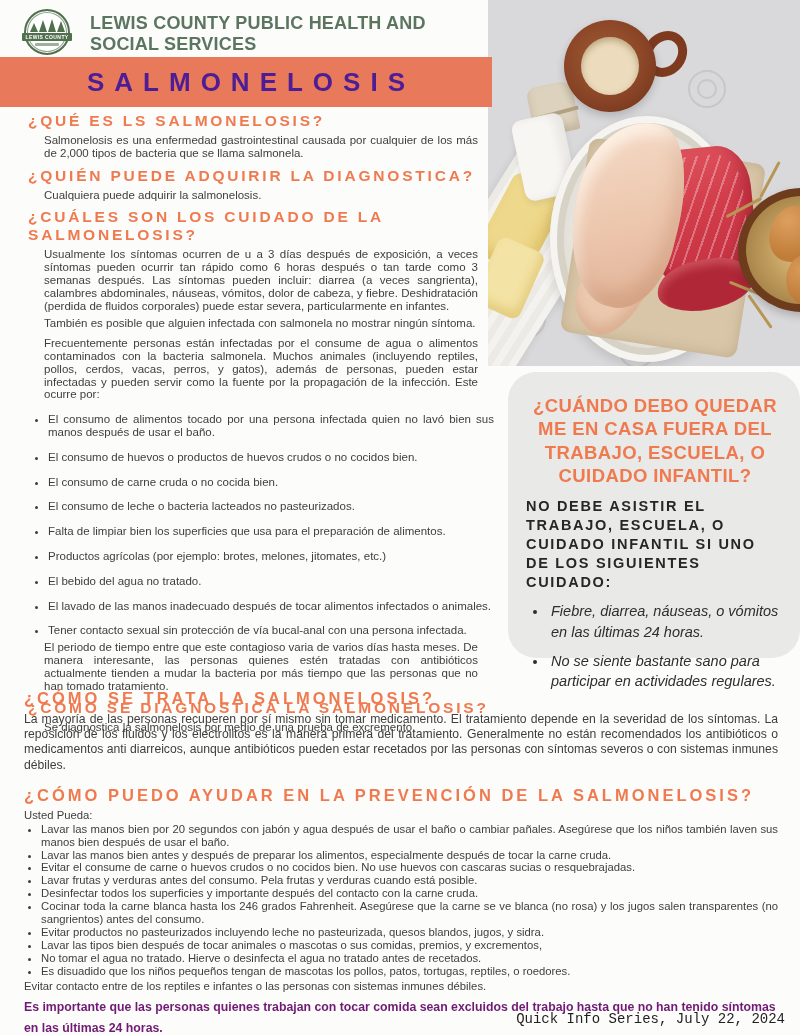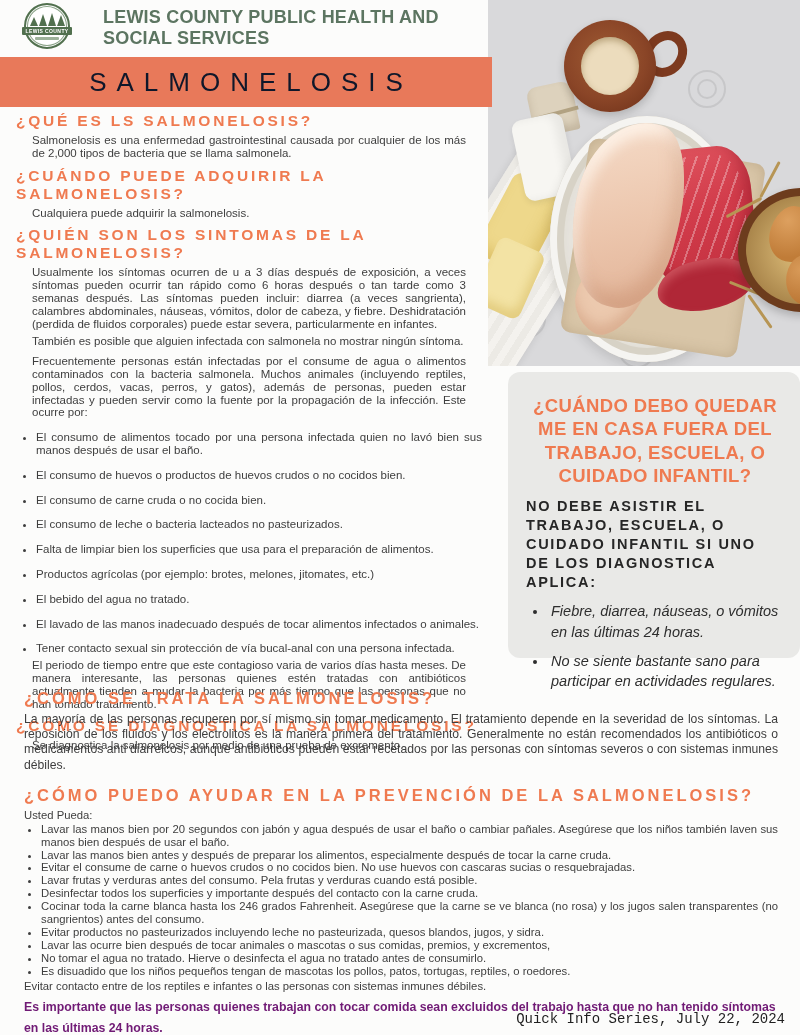--- a/index.html
+++ b/index.html
@@ -1,37 +1,37 @@
 <!DOCTYPE html>
 <html><head>
 <meta charset="utf-8">
 <style>
   html,body{margin:0;padding:0;background:#e8e8e8;}
   .page{position:relative;width:800px;height:1035px;background:#fcfcfb;overflow:hidden;
         font-family:"Liberation Sans",sans-serif;color:#3e3e3e;margin:0 auto;}
 
   
-  .header{position:absolute;top:3px;left:24px;display:flex;gap:33px;align-items:center;z-index:3;}
+  .header{position:absolute;top:9px;left:24px;display:flex;gap:20px;align-items:center;z-index:3;}
   .logo{width:42px;height:42px;border-radius:50%;background:#fff;border:2px solid #51704e;
         box-shadow:inset 0 0 0 1px #fff, inset 0 0 0 2px #8ba388;
         display:flex;flex-direction:column;align-items:center;justify-content:center;flex:0 0 auto;}
   .trees{display:flex;align-items:flex-end;gap:1px;height:13px;}
   .tree{width:0;height:0;border-left:4px solid transparent;border-right:4px solid transparent;border-bottom:9px solid #51704e;}
   .tree:nth-child(2){border-bottom-width:12px}
   .tree:nth-child(3){border-bottom-width:13px}
   .tree:nth-child(4){border-bottom-width:11px}
   .logo-band{background:#51704e;color:#fff;font-size:5px;font-weight:bold;letter-spacing:.4px;
              padding:1px 3px;margin-top:1px;white-space:nowrap;border-radius:1px;}
   .logo-rib{width:24px;height:3px;background:#9db29a;margin-top:2px;border-radius:1px;}
   .org-name{font-size:18px;font-weight:bold;color:#5c7561;line-height:21px;width:350px;padding-top:3px;letter-spacing:.2px;}
 
   
   .banner{position:absolute;left:0;top:57px;width:492px;height:50px;background:#E8795A;
           display:flex;align-items:center;justify-content:center;z-index:2;}
-  .banner span{color:#0f172a;font-size:26px;font-weight:400;letter-spacing:10px;padding-left:10px;white-space:nowrap;}
+  .banner span{color:#4c1d95;font-size:26px;font-weight:700;letter-spacing:10px;padding-left:10px;white-space:nowrap;}
 
   
   .photo{position:absolute;left:488px;top:0;width:312px;height:366px;background:#d9d9db;overflow:hidden;}
   .photo *{position:absolute;}
   .wm{width:34px;height:34px;border:2px solid rgba(130,130,130,.20);border-radius:50%;}
   .wm::after{content:"";position:absolute;left:7px;top:7px;width:16px;height:16px;border:2px solid rgba(130,130,130,.20);border-radius:50%;}
   .board{left:-34px;top:150px;width:112px;height:240px;transform:rotate(32deg);border-radius:6px;
          background:repeating-linear-gradient(90deg,#eceae5 0 7px,#f4f2ee 7px 14px);box-shadow:0 3px 8px rgba(0,0,0,.10);}
   .cheese1{left:4px;top:178px;width:58px;height:92px;background:#eed88b;transform:rotate(28deg);border-radius:10px;
            box-shadow:inset -7px -9px 14px rgba(190,150,40,.35);}
@@ -74,29 +74,29 @@
   .s2{left:240px;top:288px;transform:rotate(22deg);}
   .s3{left:262px;top:178px;transform:rotate(-62deg);}
   .s4{left:252px;top:310px;transform:rotate(55deg);}
   .egg1{left:282px;top:206px;width:44px;height:56px;transform:rotate(12deg);
         border-radius:50%/58% 58% 46% 46%;background:radial-gradient(circle at 35% 28%,#dda express05f,#c07c38 75%);
         background:radial-gradient(circle at 35% 28%,#dda05f,#c07c38 75%);}
   .egg2{left:298px;top:254px;width:46px;height:52px;transform:rotate(-8deg);
         border-radius:50%/56% 56% 48% 48%;background:radial-gradient(circle at 35% 28%,#d89a58,#b97432 78%);}
 
   
-  .col-left{position:absolute;left:16px;top:112px;width:466px;}
+  .col-left{position:absolute;left:28px;top:112px;width:466px;}
   .h-orange{color:#EF7A50;font-size:15.5px;font-weight:bold;letter-spacing:2.8px;line-height:18px;margin:0 0 4px;}
   .sec{margin-bottom:7px;}
   .body{font-size:11.5px;line-height:12.8px;text-align:justify;margin:0 16px 5px;color:#3e3e3e;}
   .blist{margin:0 0 4px;padding-left:20px;}
   .blist li{font-size:11.5px;line-height:12.8px;text-align:justify;margin:12px 0 1px;}
 
   
-  .sidebar{position:absolute;left:508px;top:372px;width:292px;height:286px;background:#e9e9e7;border-radius:12px;
+  .sidebar{position:absolute;left:508px;top:372px;width:292px;height:286px;background:#e9e9e7;border-radius:28px;
            padding:22px 16px 0 18px;box-sizing:border-box;}
   .sb-head{color:#EF7A50;font-size:18.5px;font-weight:bold;line-height:1.26;text-align:center;letter-spacing:.4px;margin:0 0 10px;}
   .sb-sub{font-size:14.5px;font-weight:bold;color:#262626;letter-spacing:1.7px;line-height:1.3;margin:0 0 10px;}
   .sb-list{margin:0;padding-left:22px;font-size:14.5px;line-height:1.42;color:#2e2e2e;}
   .sb-list li{margin-bottom:8px;padding-left:3px;font-style:italic;}
 
   
   .full{position:absolute;left:24px;top:688px;width:754px;}
   .h-wide{color:#EF7A50;font-size:16.5px;font-weight:bold;letter-spacing:3px;line-height:20px;margin:0 0 4px;}
   .small{font-size:12.2px;line-height:15.2px;text-align:justify;margin:0 0 2px;}
@@ -157,26 +157,26 @@
     <div class="egg2"></div>
   </div>
 
   <div class="col-left">
     <section class="sec">
       <h2 class="h-orange">¿QUÉ ES LS SALMONELOSIS?</h2>
       <p class="body">Salmonelosis es una enfermedad gastrointestinal causada por cualquier de los más de 2,000 tipos de bacteria que se llama salmonela.</p>
     </section>
 
     <section class="sec">
-      <h2 class="h-orange">¿CUÁNDO PUEDE ADQUIRIR LA SALMONELOSIS?</h2>
+      <h2 class="h-orange">¿QUIÉN PUEDE ADQUIRIR LA DIAGNOSTICA?</h2>
       <p class="body">Cualquiera puede adquirir la salmonelosis.</p>
     </section>
 
     <section class="sec">
-      <h2 class="h-orange">¿QUIÉN SON LOS SINTOMAS DE LA SALMONELOSIS?</h2>
+      <h2 class="h-orange">¿CUÁLES SON LOS CUIDADO DE LA SALMONELOSIS?</h2>
       <p class="body">Usualmente los síntomas ocurren de u a 3 días después de exposición, a veces síntomas pueden ocurrir tan rápido como 6 horas después o tan tarde como 3 semanas después. Las síntomas pueden incluir: diarrea (a veces sangrienta), calambres abdominales, náuseas, vómitos, dolor de cabeza, y fiebre. Deshidratación (perdida de fluidos corporales) puede estar severa, particularmente en infantes.</p>
       <p class="body">También es posible que alguien infectada con salmonela no mostrar ningún síntoma.</p>
     </section>
 
     <section class="sec">
       <p class="body">Frecuentemente personas están infectadas por el consume de agua o alimentos contaminados con la bacteria salmonela. Muchos animales (incluyendo reptiles, pollos, cerdos, vacas, perros, y gatos), además de personas, pueden estar infectadas y pueden servir como la fuente por la propagación de la infección. Este ocurre por:</p>
       <ul class="blist">
           <li>El consumo de alimentos tocado por una persona infectada quien no lavó bien sus manos después de usar el baño.</li>
           <li>El consumo de huevos o productos de huevos crudos o no cocidos bien.</li>
           <li>El consumo de carne cruda o no cocida bien.</li>
@@ -191,21 +191,21 @@
     </section>
 
     <section class="sec">
       <h2 class="h-orange">¿CÓMO SE DIAGNOSTICA LA SALMONELOSIS?</h2>
       <p class="body">Se diagnostica la salmonelosis por medio de una prueba de excremento.</p>
     </section>
   </div>
 
   <aside class="sidebar">
     <h3 class="sb-head">¿CUÁNDO DEBO QUEDAR ME EN CASA FUERA DEL TRABAJO, ESCUELA, O CUIDADO INFANTIL?</h3>
-    <p class="sb-sub">NO DEBE ASISTIR EL TRABAJO, ESCUELA, O CUIDADO INFANTIL SI UNO DE LOS DIAGNOSTICA APLICA:</p>
+    <p class="sb-sub">NO DEBE ASISTIR EL TRABAJO, ESCUELA, O CUIDADO INFANTIL SI UNO DE LOS SIGUIENTES CUIDADO:</p>
     <ul class="sb-list">
         <li>Fiebre, diarrea, náuseas, o vómitos en las últimas 24 horas.</li>
         <li>No se siente bastante sano para participar en actividades regulares.</li>
       </ul>
   </aside>
 
   <div class="full">
     <section>
       <h2 class="h-wide">¿CÓMO SE TRATA LA SALMONELOSIS?</h2>
       <p class="small">La mayoría de las personas recuperen por sí mismo sin tomar medicamento. El tratamiento depende en la severidad de los síntomas. La reposición de los fluidos y los electrolitos es la manera primera del tratamiento. Generalmente no están recomendados los antibióticos o medicamentos anti diarreicos, aunque antibióticos pueden estar recetados por las personas con síntomas severos o con sistemas inmunes débiles.</p>
@@ -215,22 +215,22 @@
       <h2 class="h-wide">¿CÓMO PUEDO AYUDAR EN LA PREVENCIÓN DE LA SALMONELOSIS?</h2>
       <p class="tiny">Usted Pueda:</p>
       <ul class="slist">
           <li>Lavar las manos bien por 20 segundos con jabón y agua después de usar el baño o cambiar pañales. Asegúrese que los niños también laven sus manos bien después de usar el baño.</li>
           <li>Lavar las manos bien antes y después de preparar los alimentos, especialmente después de tocar la carne cruda.</li>
           <li>Evitar el consume de carne o huevos crudos o no cocidos bien. No use huevos con cascaras sucias o resquebrajadas.</li>
           <li>Lavar frutas y verduras antes del consumo. Pela frutas y verduras cuando está posible.</li>
           <li>Desinfectar todos los superficies y importante después del contacto con la carne cruda.</li>
           <li>Cocinar toda la carne blanca hasta los 246 grados Fahrenheit. Asegúrese que la carne se ve blanca (no rosa) y los jugos salen transparentes (no sangrientos) antes del consumo.</li>
           <li>Evitar productos no pasteurizados incluyendo leche no pasteurizada, quesos blandos, jugos, y sidra.</li>
-          <li>Lavar las ocurre bien después de tocar animales o mascotas o sus comidas, premios, y excrementos,</li>
-          <li>No tomar el agua no tratado. Hierve o desinfecta el agua no tratado antes de consumirlo.</li>
+          <li>Lavar las tipos bien después de tocar animales o mascotas o sus comidas, premios, y excrementos,</li>
+          <li>No tomar el agua no tratado. Hierve o desinfecta el agua no tratado antes de recetados.</li>
           <li>Es disuadido que los niños pequeños tengan de mascotas los pollos, patos, tortugas, reptiles, o roedores.</li>
         </ul>
       <p class="tiny">Evitar contacto entre de los reptiles e infantes o las personas con sistemas inmunes débiles.</p>
     </section>
     <p class="bold-note">Es importante que las personas quienes trabajan con tocar comida sean excluidos del trabajo hasta que no han tenido síntomas en las últimas 24 horas.</p>
 
   </div>
 
   <div class="date">Quick Info Series, July 22, 2024</div>
 </div>

